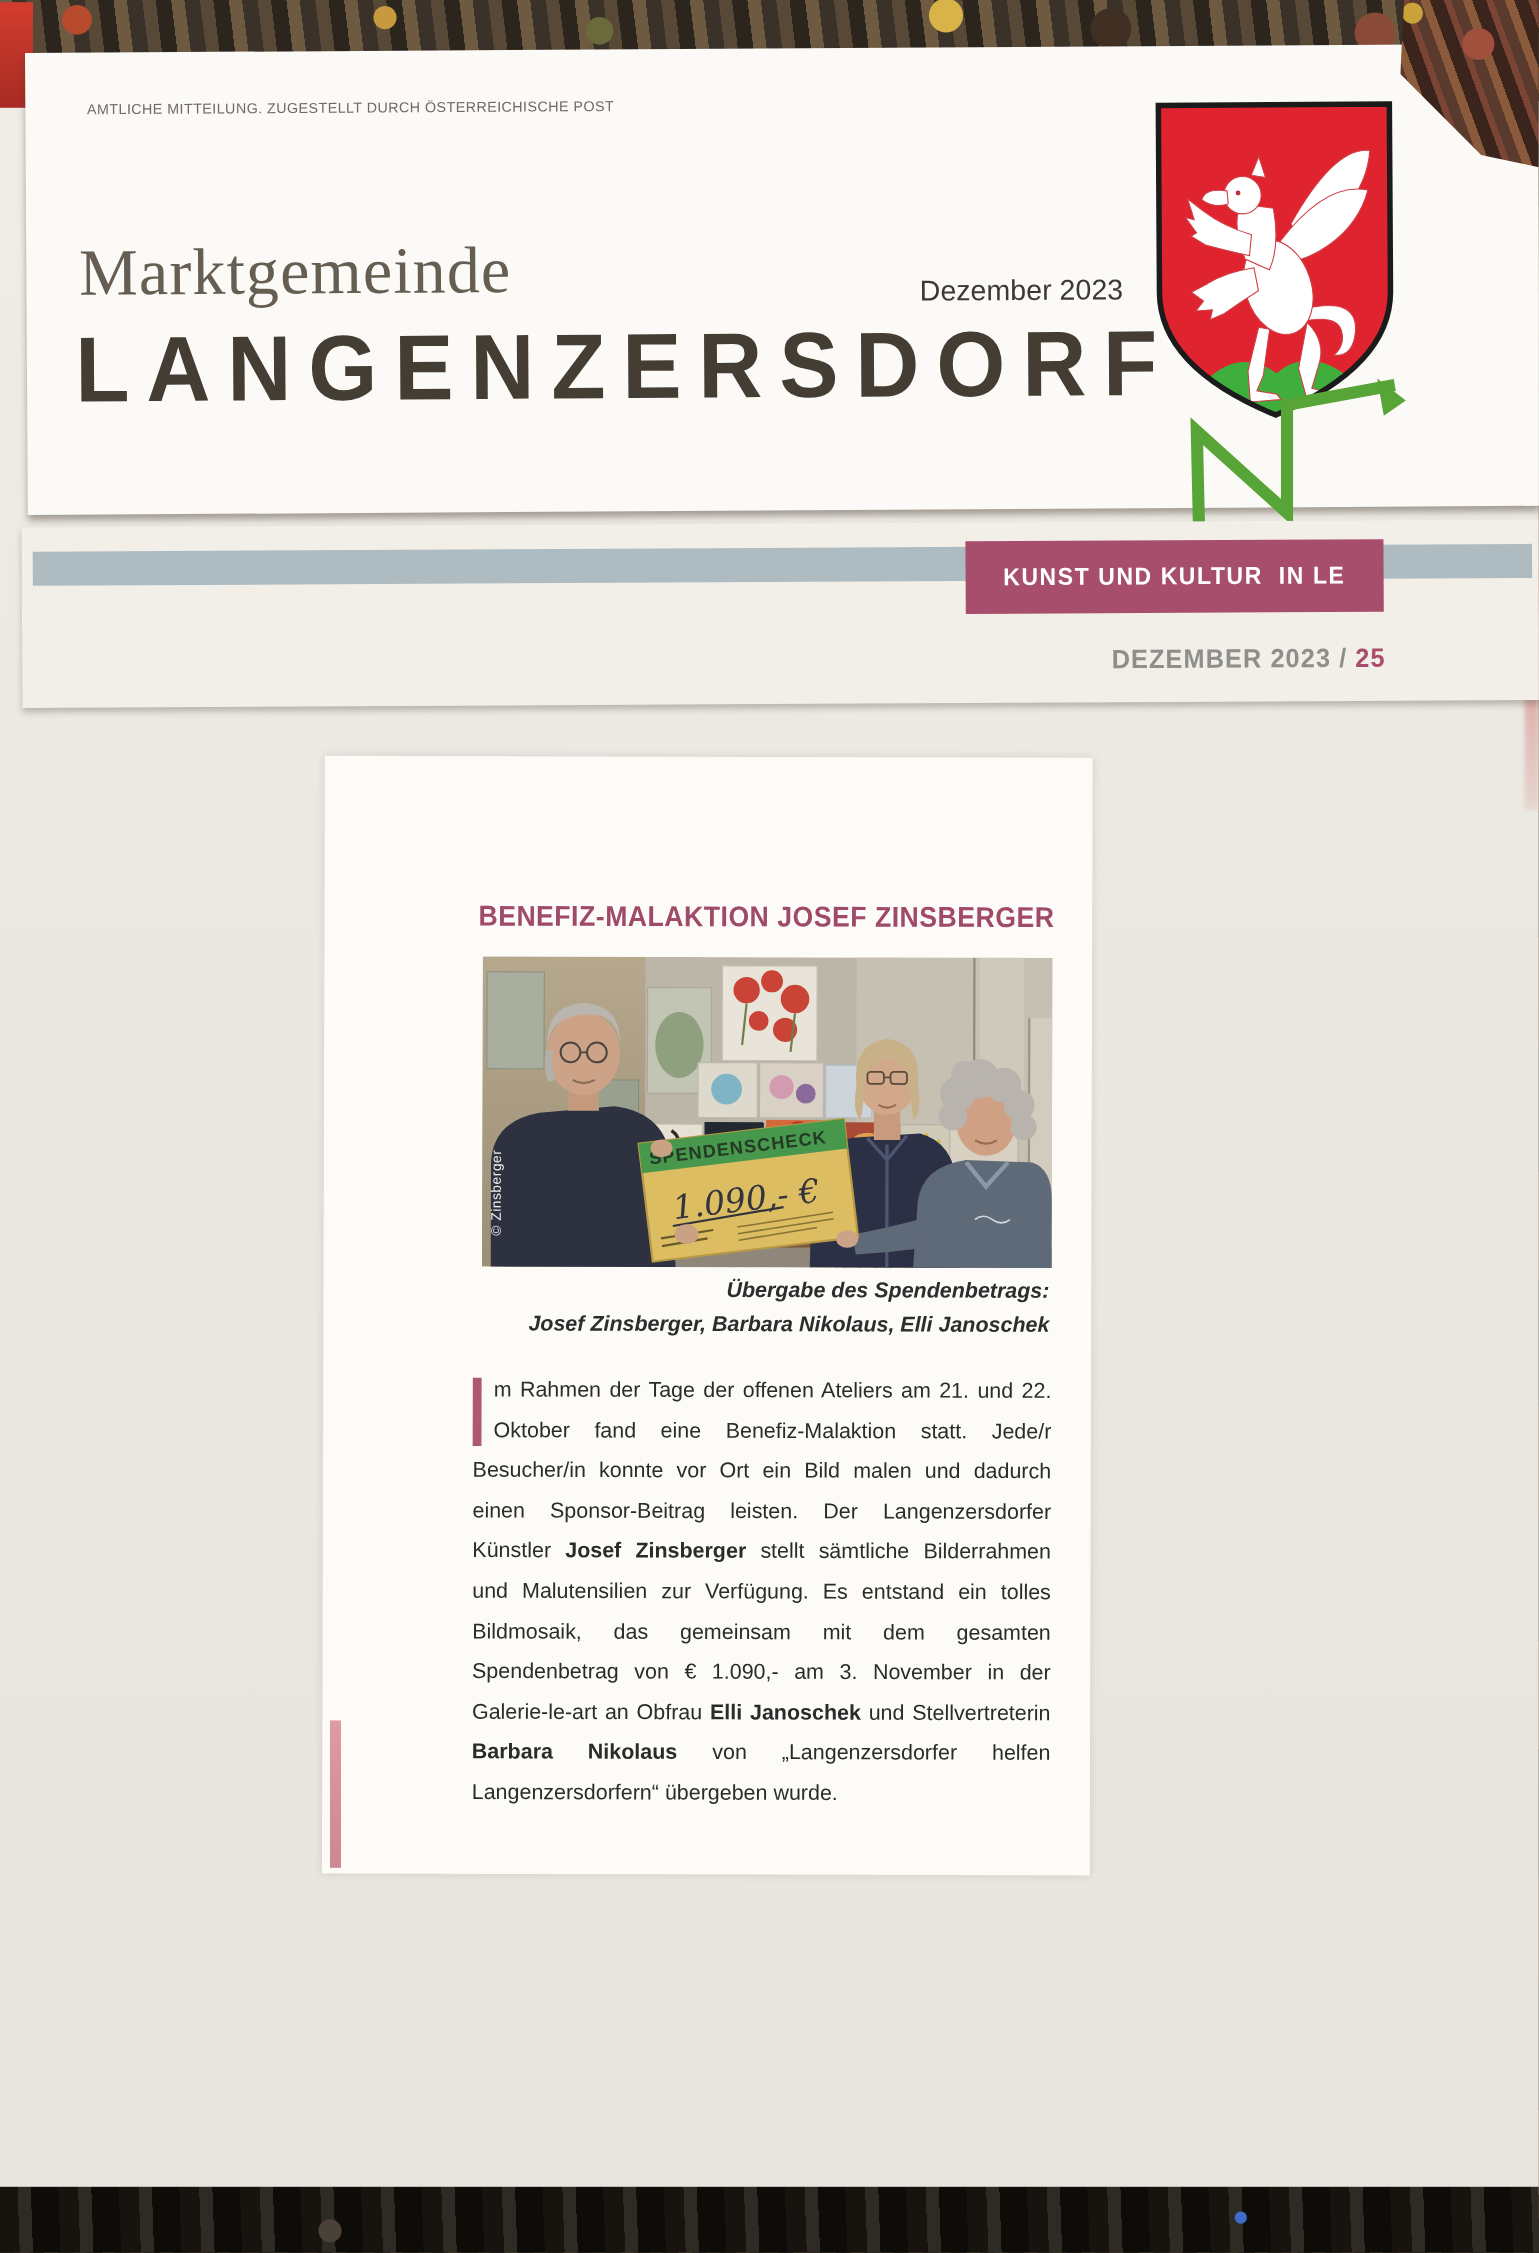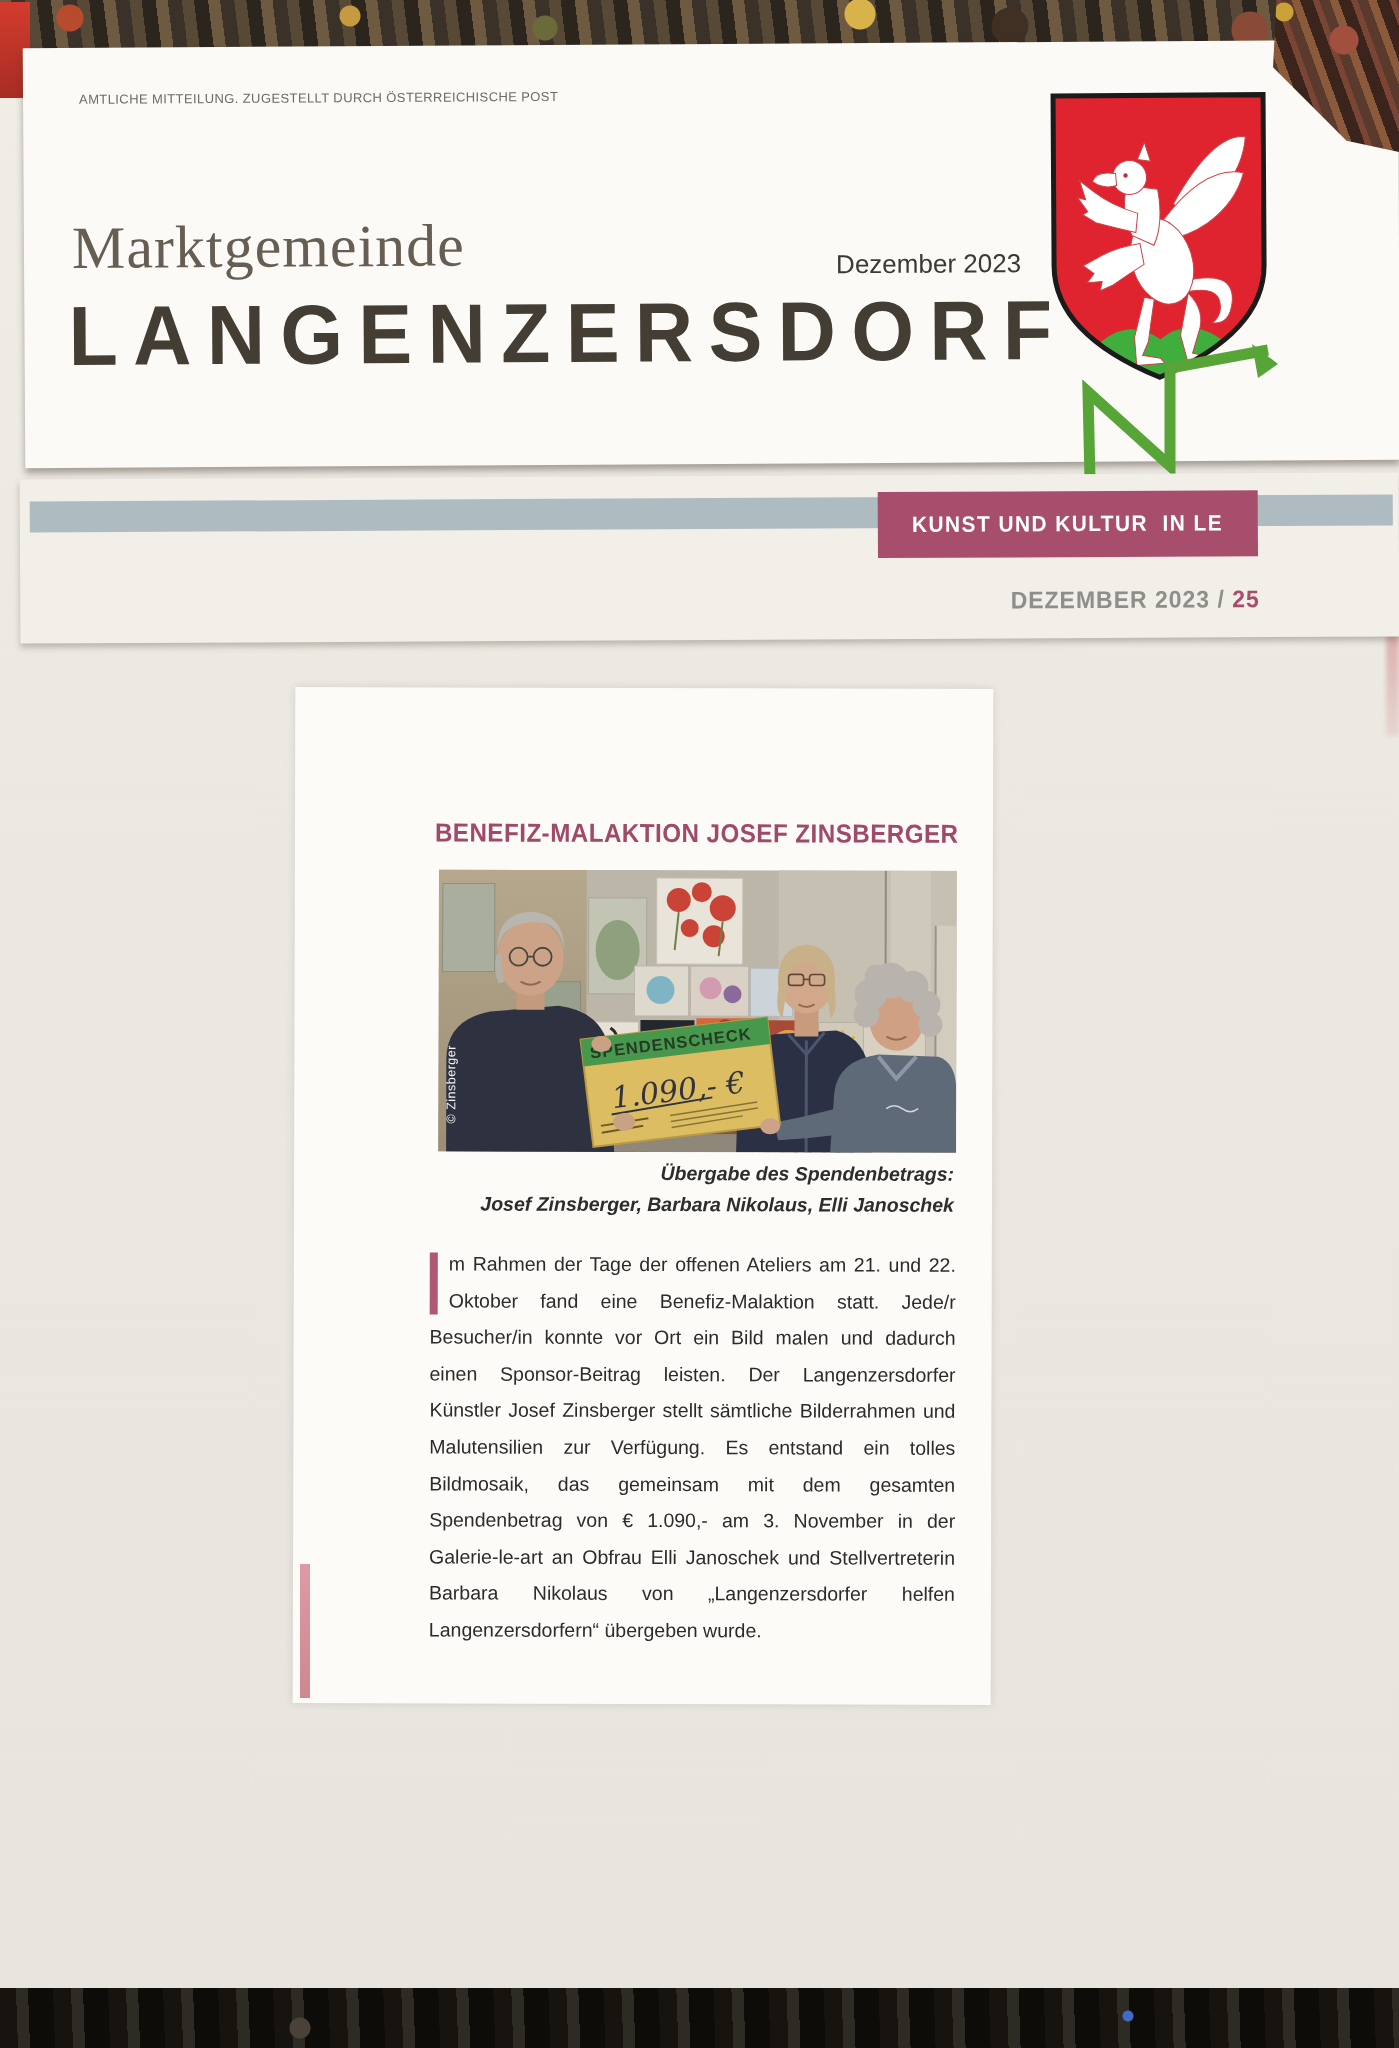--- a/index.html
+++ b/index.html
@@ -66,21 +66,21 @@
   .clipping{position:absolute;left:294px;top:688px;width:698px;height:1016px;z-index:2;
     background:#fcfbf8;transform:rotate(0.15deg);box-shadow:0 0 8px rgba(60,50,40,.15);}
   .headline{position:absolute;left:140px;top:130px;font-size:26px;font-weight:700;
     letter-spacing:.5px;color:#a04a6a;transform:scaleX(.93);transform-origin:left center;
     white-space:nowrap;}
   .photo{position:absolute;left:144px;top:182px;width:518px;height:282px;display:block;}
   .caption{position:absolute;right:38px;top:470px;text-align:right;font-style:italic;
     font-weight:700;font-size:19.5px;line-height:31px;color:#2d2d2d;}
   .article-body{position:absolute;left:136px;top:558px;width:526px;font-size:19.5px;
     line-height:36.6px;color:#2b2b2b;text-align:justify;}
-  .article-body .b{font-weight:400;}
+  .article-body .b{font-weight:700;}
   .dropbar{float:left;width:8px;height:62px;background:#ae5876;margin:7px 11px 0 0;}
   .dropbar span{display:block;color:transparent;font-size:1px;line-height:1px;}
   .pink-sliver{position:absolute;left:300px;top:1564px;width:10px;height:134px;z-index:3;
     background:linear-gradient(180deg,#d98a96,#c4737f);opacity:.85;}
 </style>
 </head>
 <body>
 
 <div class="scene">
 

